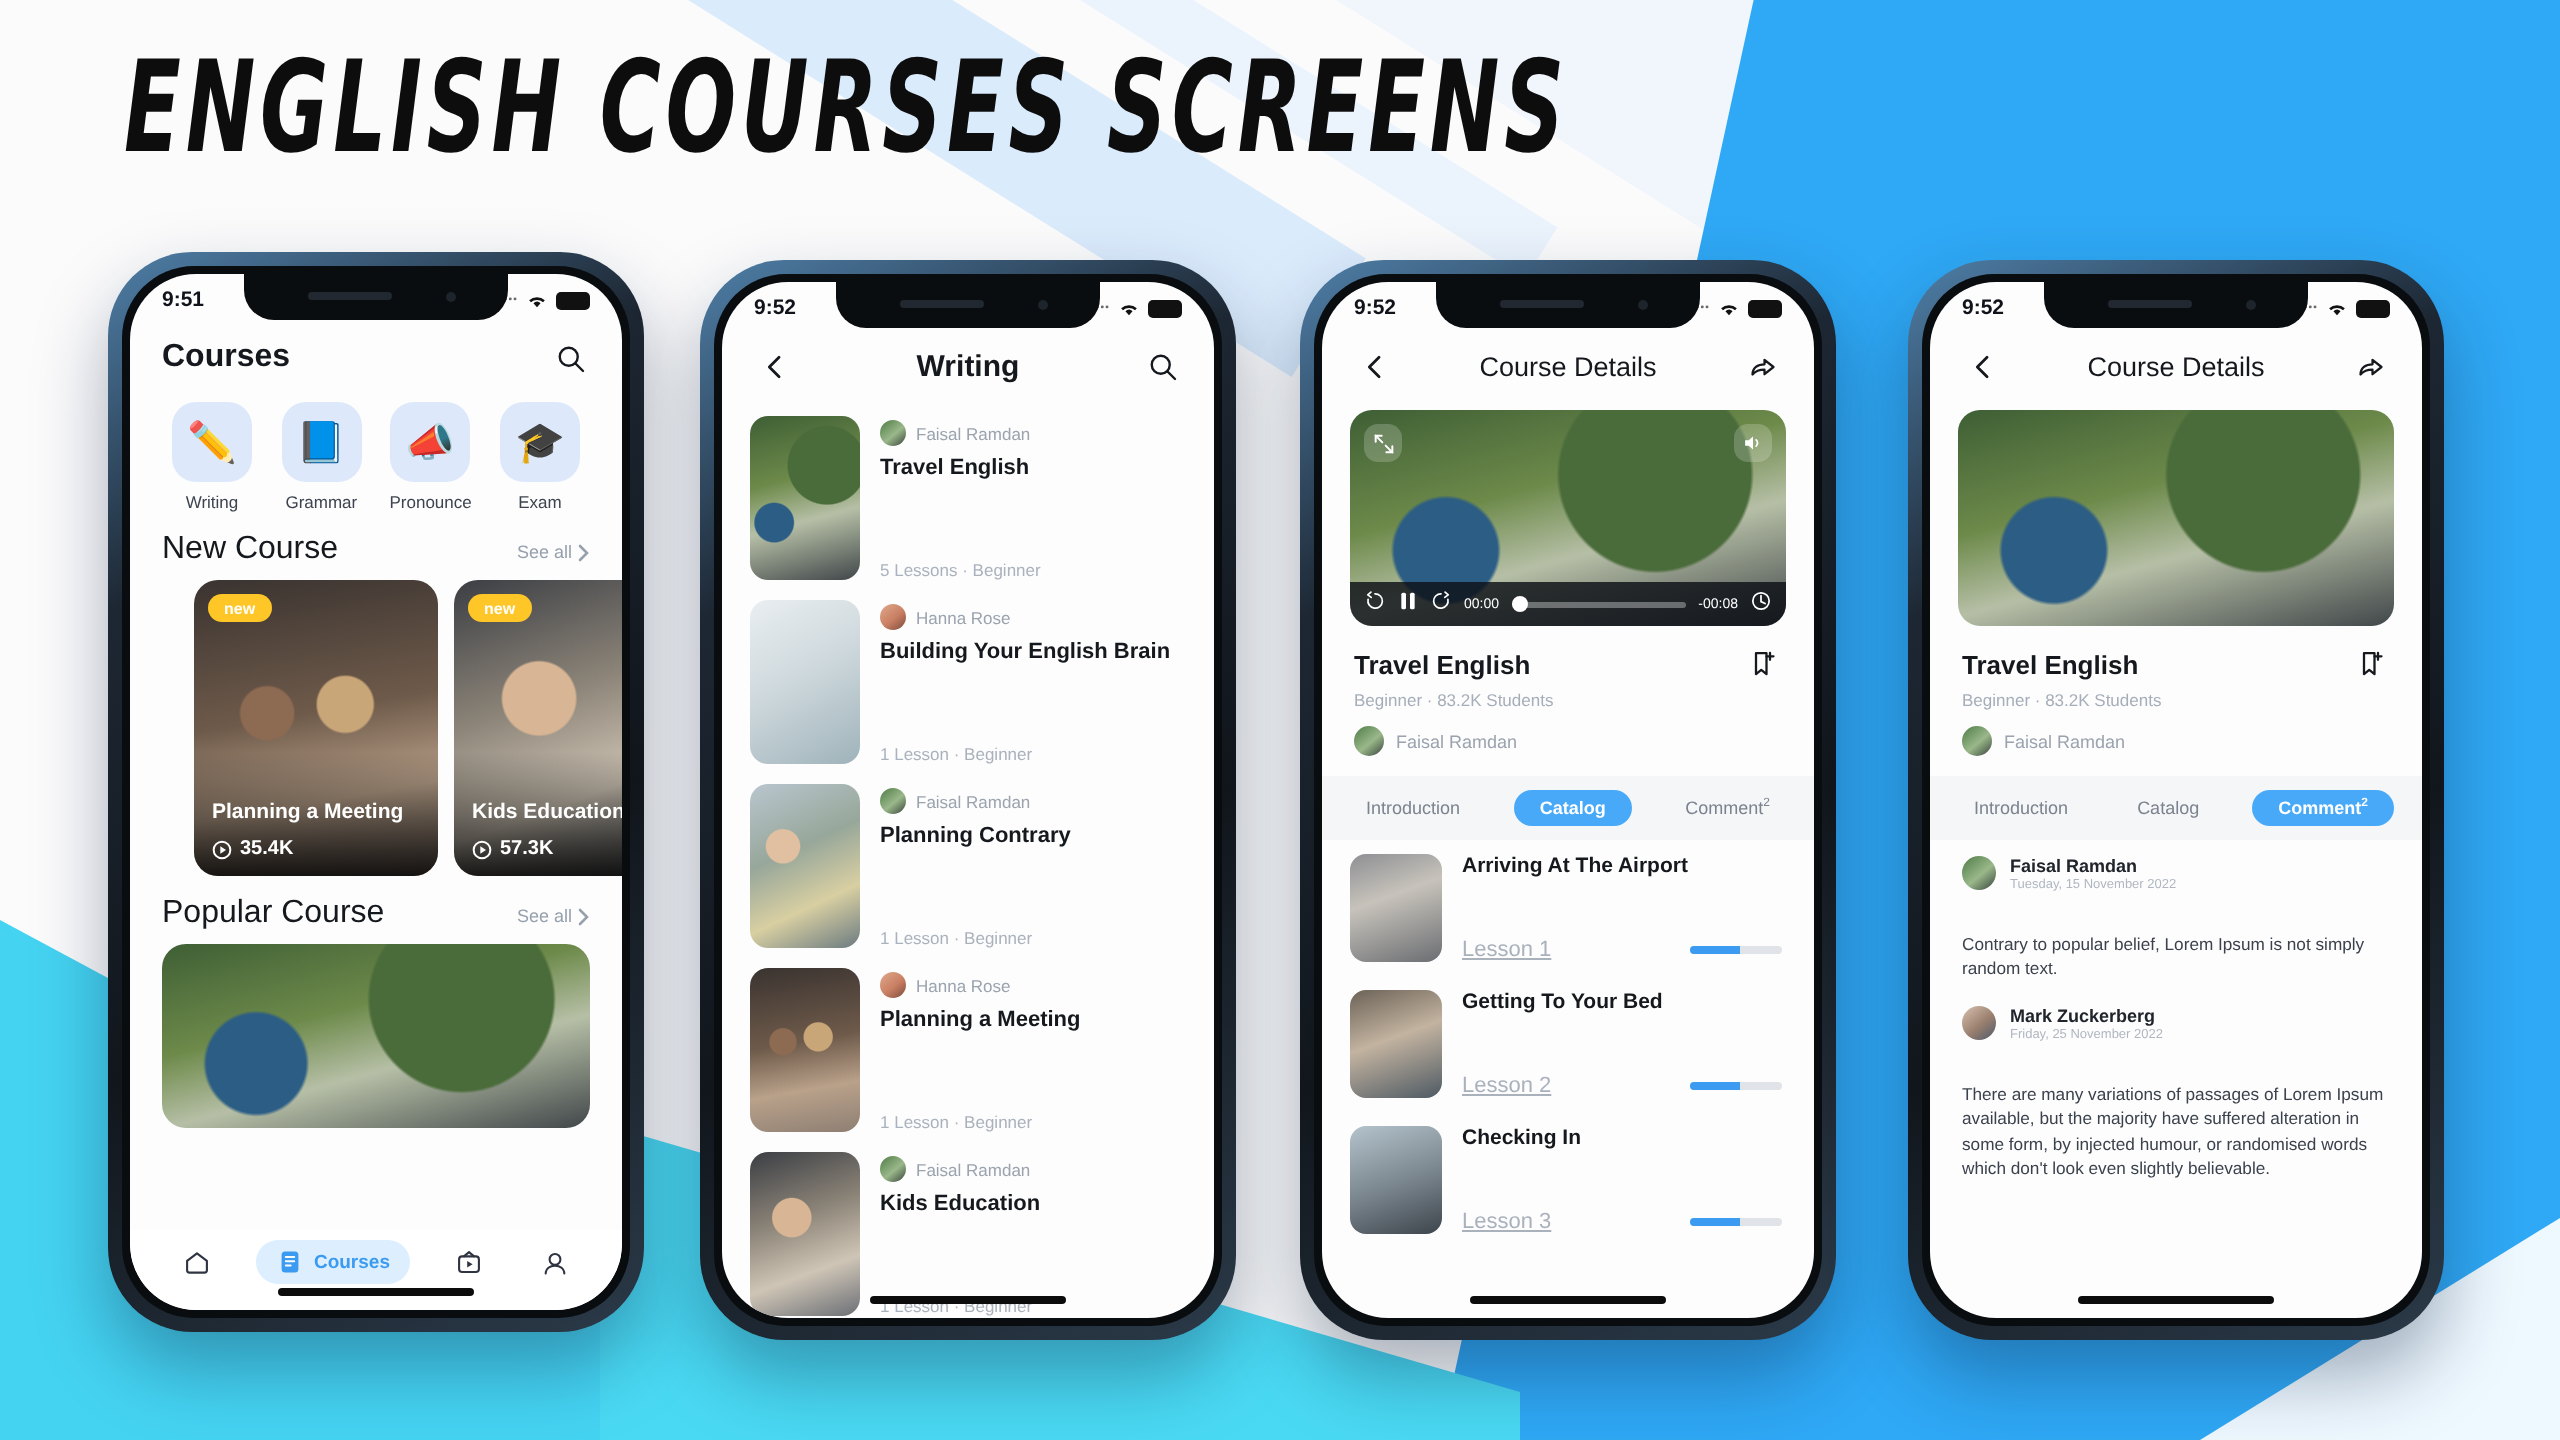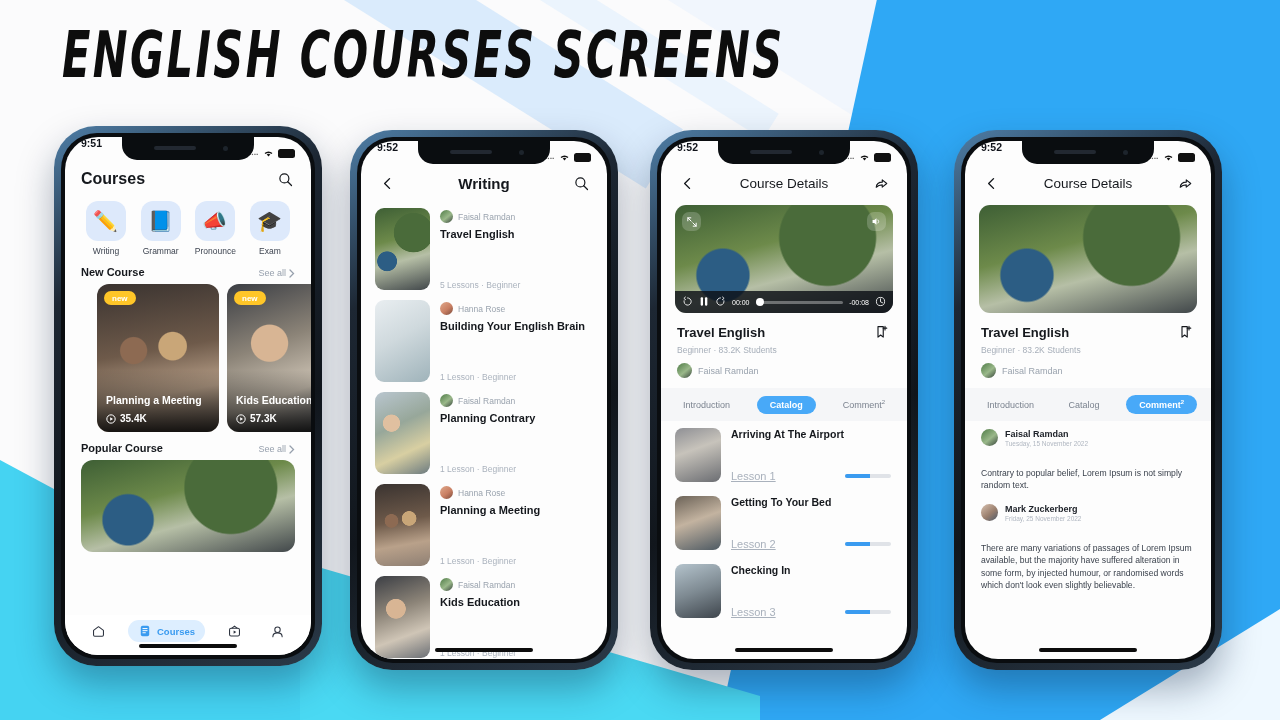--- a/index.html
+++ b/index.html
@@ -75,22 +75,22 @@
   }
   .notch .spk { position:absolute; left:32px; top:9px; width:42px; height:4px; background:#222831; border-radius:3px; }
   .notch .cam { position:absolute; right:26px; top:9px; width:5px; height:5px; background:#1d242c; border-radius:50%; }
   .home-ind {
     position: absolute; bottom: 7px; left: 50%; transform: translateX(-50%);
     width: 98px; height: 4px; background: #0c0c0c; border-radius: 3px; z-index: 25;
   }
 
   
   .statusbar {
-    height: 26px; display: flex; 
-    padding: 0 16px; position: relative; z-index: 20; flex-direction: column;
+    height: 26px; display: flex; align-items: center;
+    padding: 0 16px; position: relative; z-index: 20;
   }
   .st-time { font-size: 10.5px; font-weight: 700; color: #10131a; }
   .st-right { margin-left: auto; display: flex; align-items: center; gap: 4px; }
   .st-dots { font-size: 5px; color: #666; letter-spacing: .6px; }
   .wifi-ic { width: 11px; height: 9px; }
   .batt { width: 17px; height: 9px; background: #111; border-radius: 2.5px; }
 
   
   .hdr { display: flex; align-items: center; padding: 6px 16px 8px; }
   .hdr-title-lg { font-size: 16px; font-weight: 600; color: #15181d; }
@@ -101,21 +101,21 @@
   
   .cat-row { display: flex; justify-content: space-between; padding: 4px 14px 0; }
   .cat { width: 54px; display: flex; flex-direction: column; align-items: center; gap: 5px; }
   .cat-tile {
     width: 40px; height: 40px; border-radius: 12px; background: #dde9fb;
     display: flex; align-items: center; justify-content: center; font-size: 20px;
   }
   .cat-lb { font-size: 8.5px; color: #3d4450; }
 
   .sec-hd { display: flex; align-items: baseline; padding: 10px 16px 6px; }
-  .sec-title { font-size: 11px; font-weight: 700; color: #15181d; }
+  .sec-title { font-size: 16px; font-weight: 400; color: #15181d; }
   .sec-all { margin-left: auto; font-size: 9px; color: #97a0ad; display: flex; align-items: center; gap: 3px; }
 
   .cards { display: flex; gap: 8px; padding: 0 0 0 32px; }
   .card { width: 122px; height: 148px; border-radius: 12px; position: relative; overflow: hidden; flex: none; }
   .card.two { width: 112px; }
   .card-img { position: absolute; inset: 0; }
   .badge-new {
     position: absolute; left: 7px; top: 7px; background: #ffc628;
     color: #fff; font-size: 8px; font-weight: 600; padding: 2.5px 8px; border-radius: 9px;
     z-index: 3;

